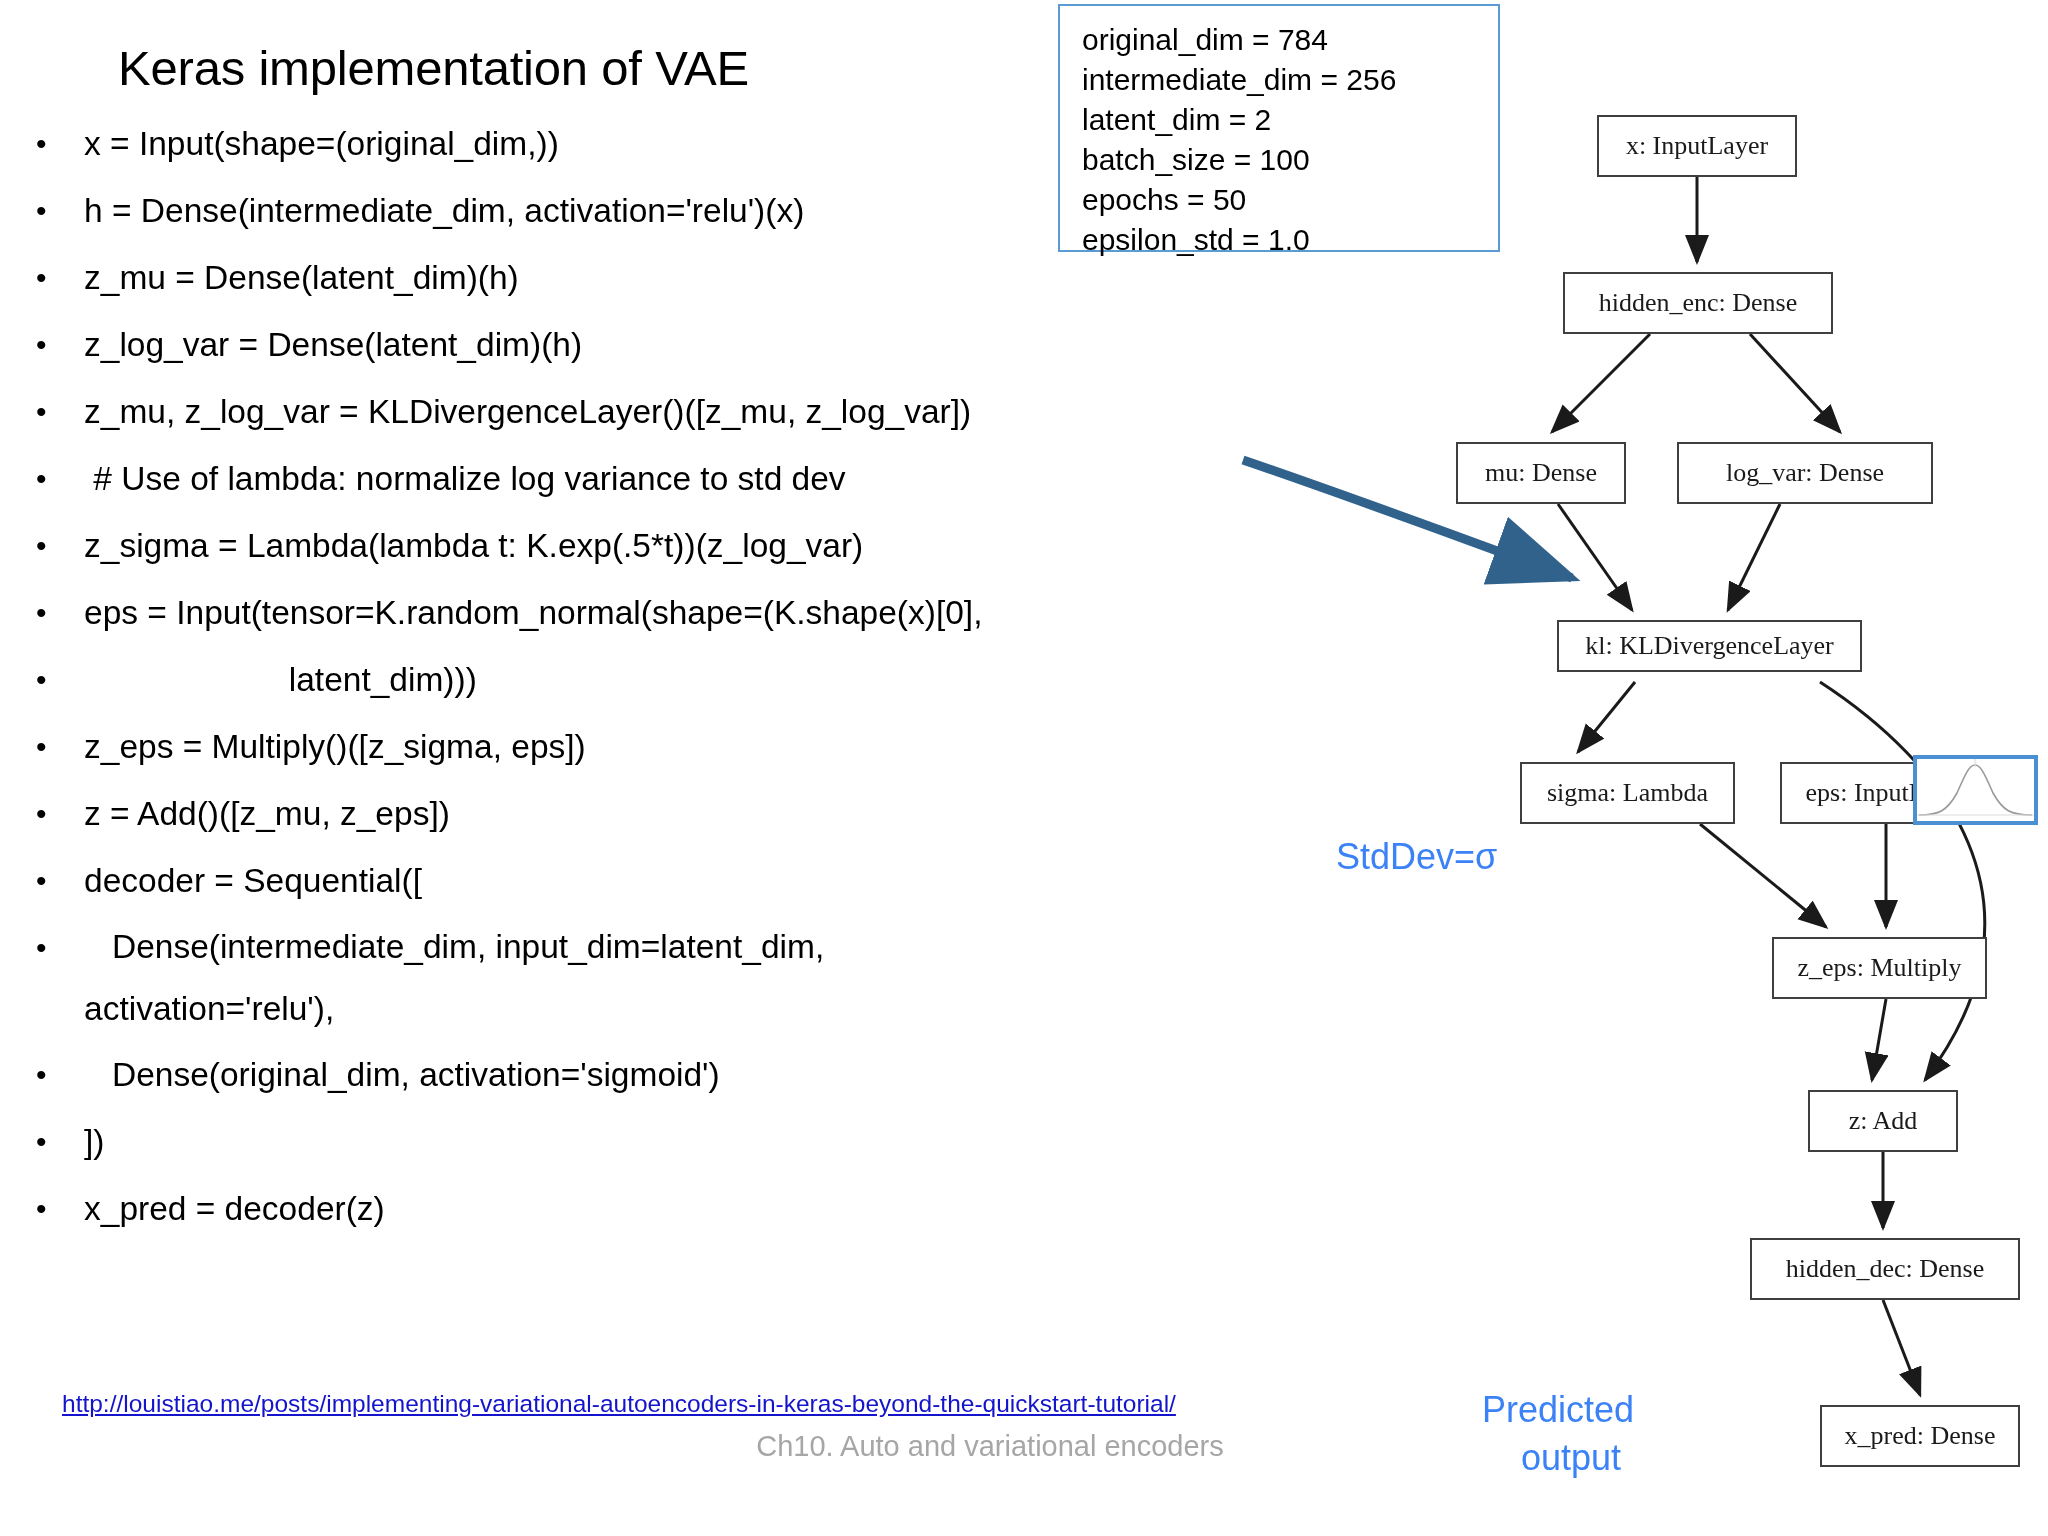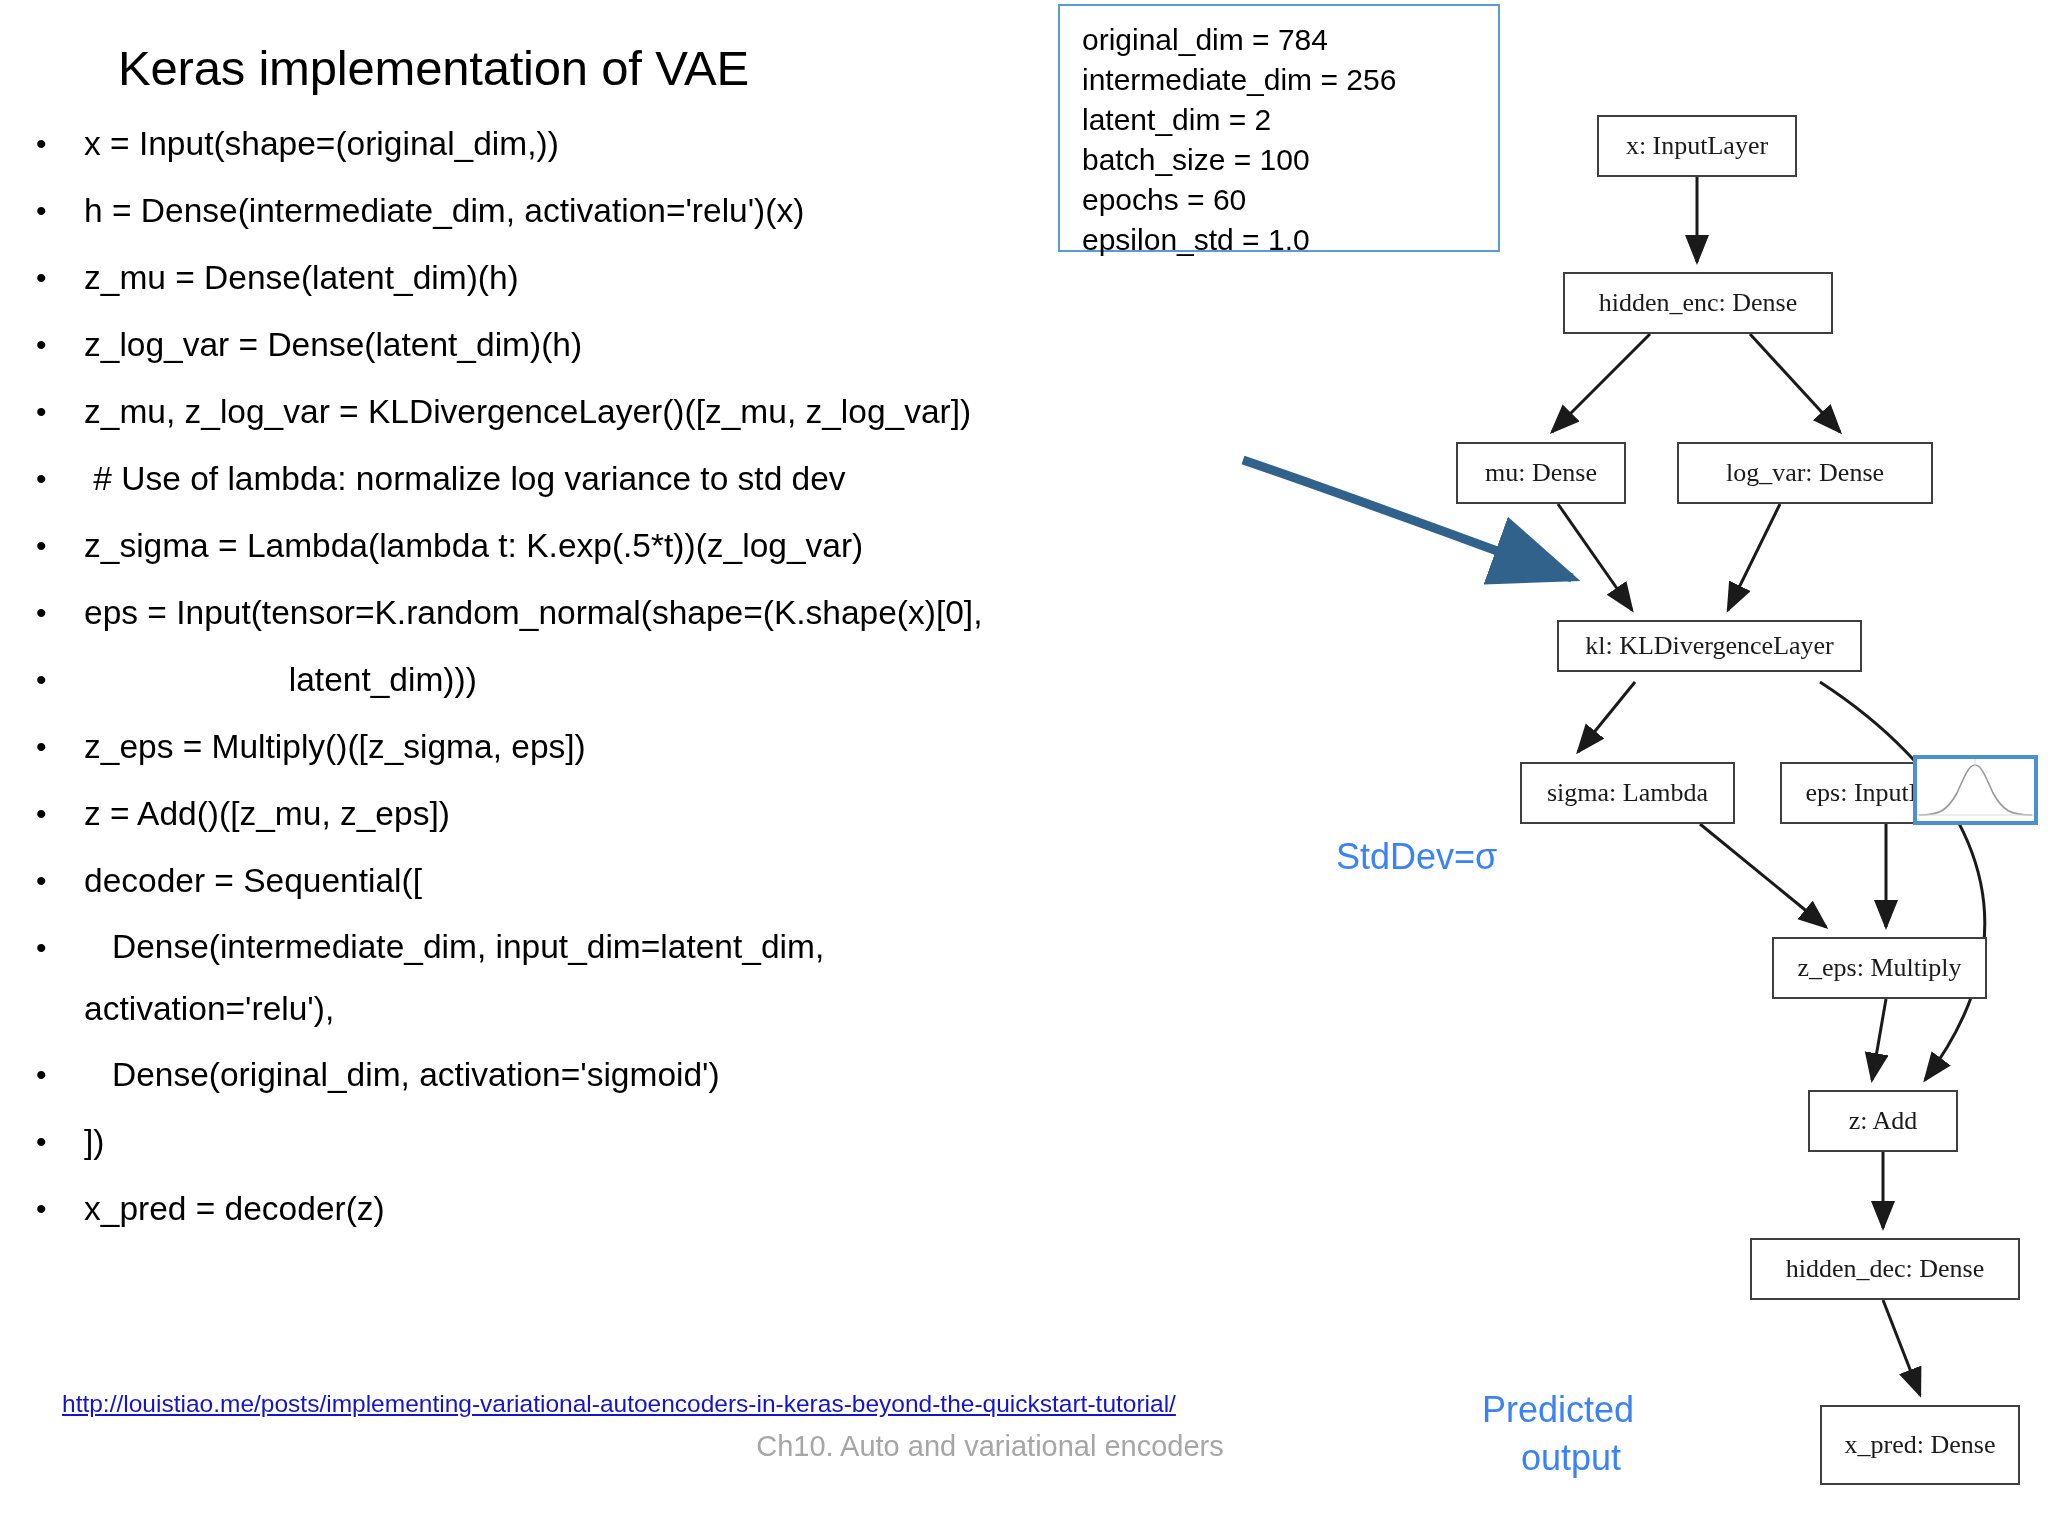--- a/index.html
+++ b/index.html
@@ -160,21 +160,21 @@
         <div class="bullet-dot">•</div>
         <div class="bullet-text">x_pred = decoder(z)</div>
       </div>
     </div>
 
   <div class="params-box" id="params-box" style="border-color: rgb(91, 155, 213);">
       <div class="params-line">original_dim = 784</div>
       <div class="params-line">intermediate_dim = 256</div>
       <div class="params-line">latent_dim = 2</div>
       <div class="params-line">batch_size = 100</div>
-      <div class="params-line">epochs = 60</div>
+      <div class="params-line">epochs = 50</div>
       <div class="params-line">epsilon_std = 1.0</div>
     </div>
 
   <div id="graph">
 
     <svg width="868" height="1536" style="position:absolute;left:0;top:0;">
       <defs>
         <marker id="ah" markerWidth="12" markerHeight="12" refX="9" refY="4" orient="auto">
           <path d="M0,0 L10,4 L0,8 z" fill="#1a1a1a"></path>
         </marker>
@@ -216,21 +216,21 @@
         <div class="node" style="left: 417px; top: 115px; width: 200px; height: 62px;">x: InputLayer</div>
         <div class="node" style="left: 383px; top: 272px; width: 270px; height: 62px;">hidden_enc: Dense</div>
         <div class="node" style="left: 276px; top: 442px; width: 170px; height: 62px;">mu: Dense</div>
         <div class="node" style="left: 497px; top: 442px; width: 256px; height: 62px;">log_var: Dense</div>
         <div class="node" style="left: 377px; top: 620px; width: 305px; height: 52px;">kl: KLDivergenceLayer</div>
         <div class="node" style="left: 340px; top: 762px; width: 215px; height: 62px;">sigma: Lambda</div>
         <div class="node" style="left: 600px; top: 762px; width: 215px; height: 62px;">eps: InputLayer</div>
         <div class="node" style="left: 592px; top: 937px; width: 215px; height: 62px;">z_eps: Multiply</div>
         <div class="node" style="left: 628px; top: 1090px; width: 150px; height: 62px;">z: Add</div>
         <div class="node" style="left: 570px; top: 1238px; width: 270px; height: 62px;">hidden_dec: Dense</div>
-        <div class="node" style="left: 640px; top: 1405px; width: 200px; height: 80px; text-align: right;">x_pred: Dense</div>
+        <div class="node" style="left: 640px; top: 1405px; width: 200px; height: 62px; text-align: right;">x_pred: Dense</div>
       </div>
   </div>
 
   <div class="gauss-thumb">
     <svg width="117" height="62" viewBox="0 0 117 62">
       <path d="M2,56 C22,56 30,52 40,34 C48,16 52,6 58,6 C64,6 68,16 76,34 C86,52 94,56 115,56" fill="none" stroke="#9a9a9a" stroke-width="1.6"></path>
       <line x1="0" y1="56" x2="117" y2="56" stroke="#dcdcdc" stroke-width="1.2"></line>
       <line x1="58" y1="0" x2="58" y2="8" stroke="#dcdcdc" stroke-width="1.2"></line>
     </svg>
   </div>

